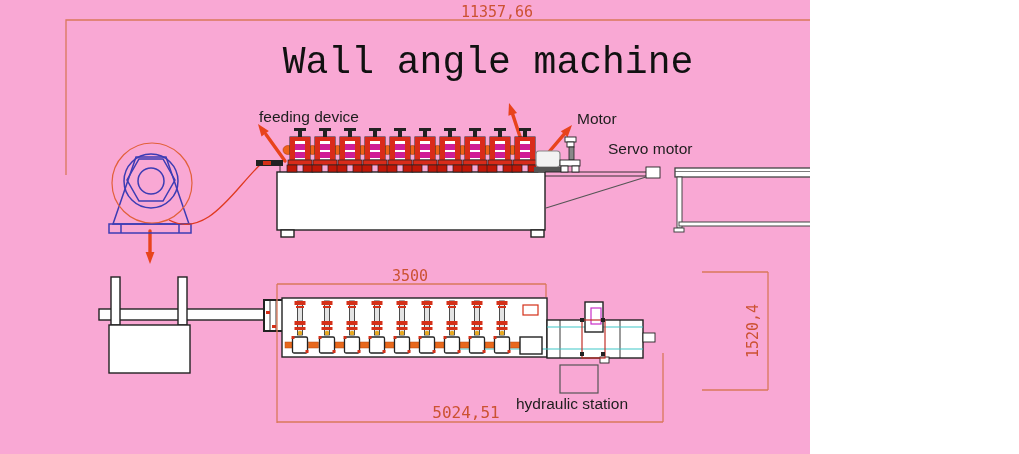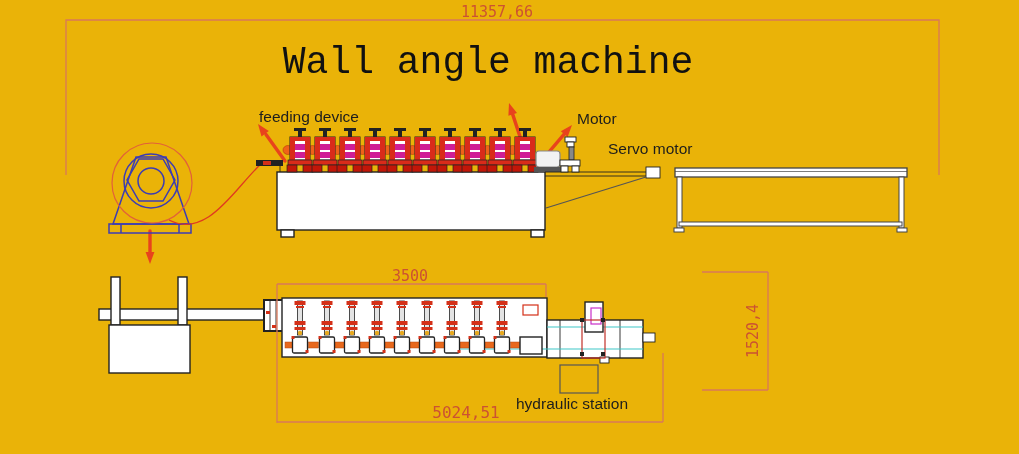--- a/index.html
+++ b/index.html
@@ -1,16 +1,16 @@
 <!DOCTYPE html>
 <html><head>
 <meta charset="utf-8">
 <style>
   html,body{margin:0;padding:0;background:#fff;}
-  .stage{width:1019px;height:454px;position:relative;background:#eab308;overflow:hidden;}
+  .stage{width:810px;height:454px;position:relative;background:#f9a8d4;overflow:hidden;}
   svg{display:block;}
   .blk{stroke:#222;fill:none;stroke-width:1.4;}
   .blkthin{stroke:#222;fill:none;stroke-width:0.9;}
   .wf{fill:#fff;}
   .dim{stroke:#d9785a;fill:none;stroke-width:1.3;}
   .dimtxt{fill:#cc5232;font-family:"DejaVu Sans Mono",monospace;}
   .lbl{fill:#1d1d1d;font-family:"Liberation Sans",sans-serif;font-size:15.5px;}
   .ttl{fill:#111;font-family:"Liberation Mono",monospace;font-size:38px;}
   .red{fill:#d92b1a;}
   .dred{fill:#c21708;stroke:#222;stroke-width:0.7;}

